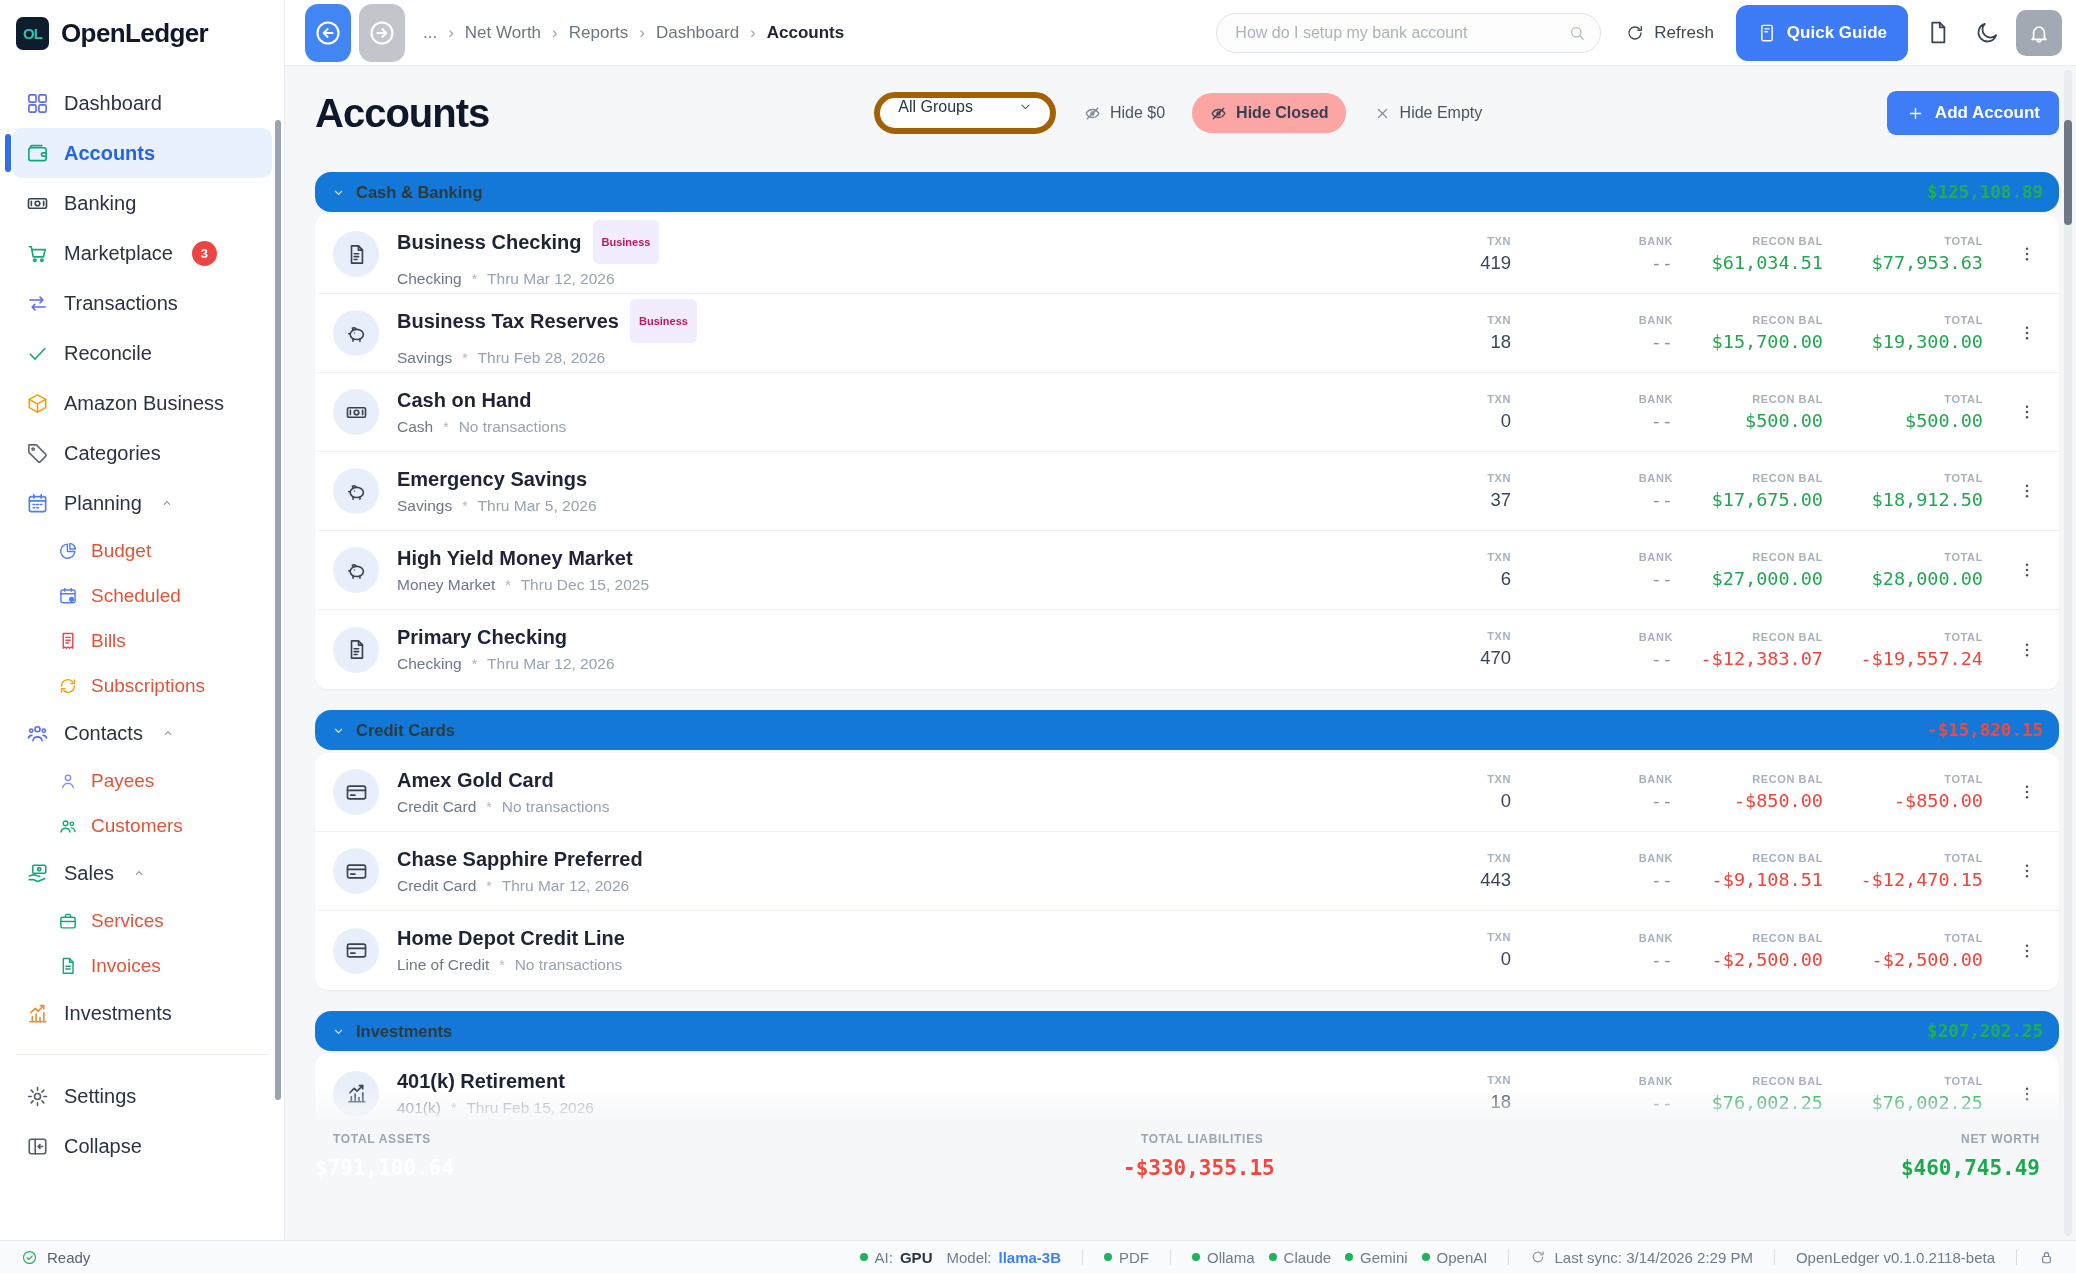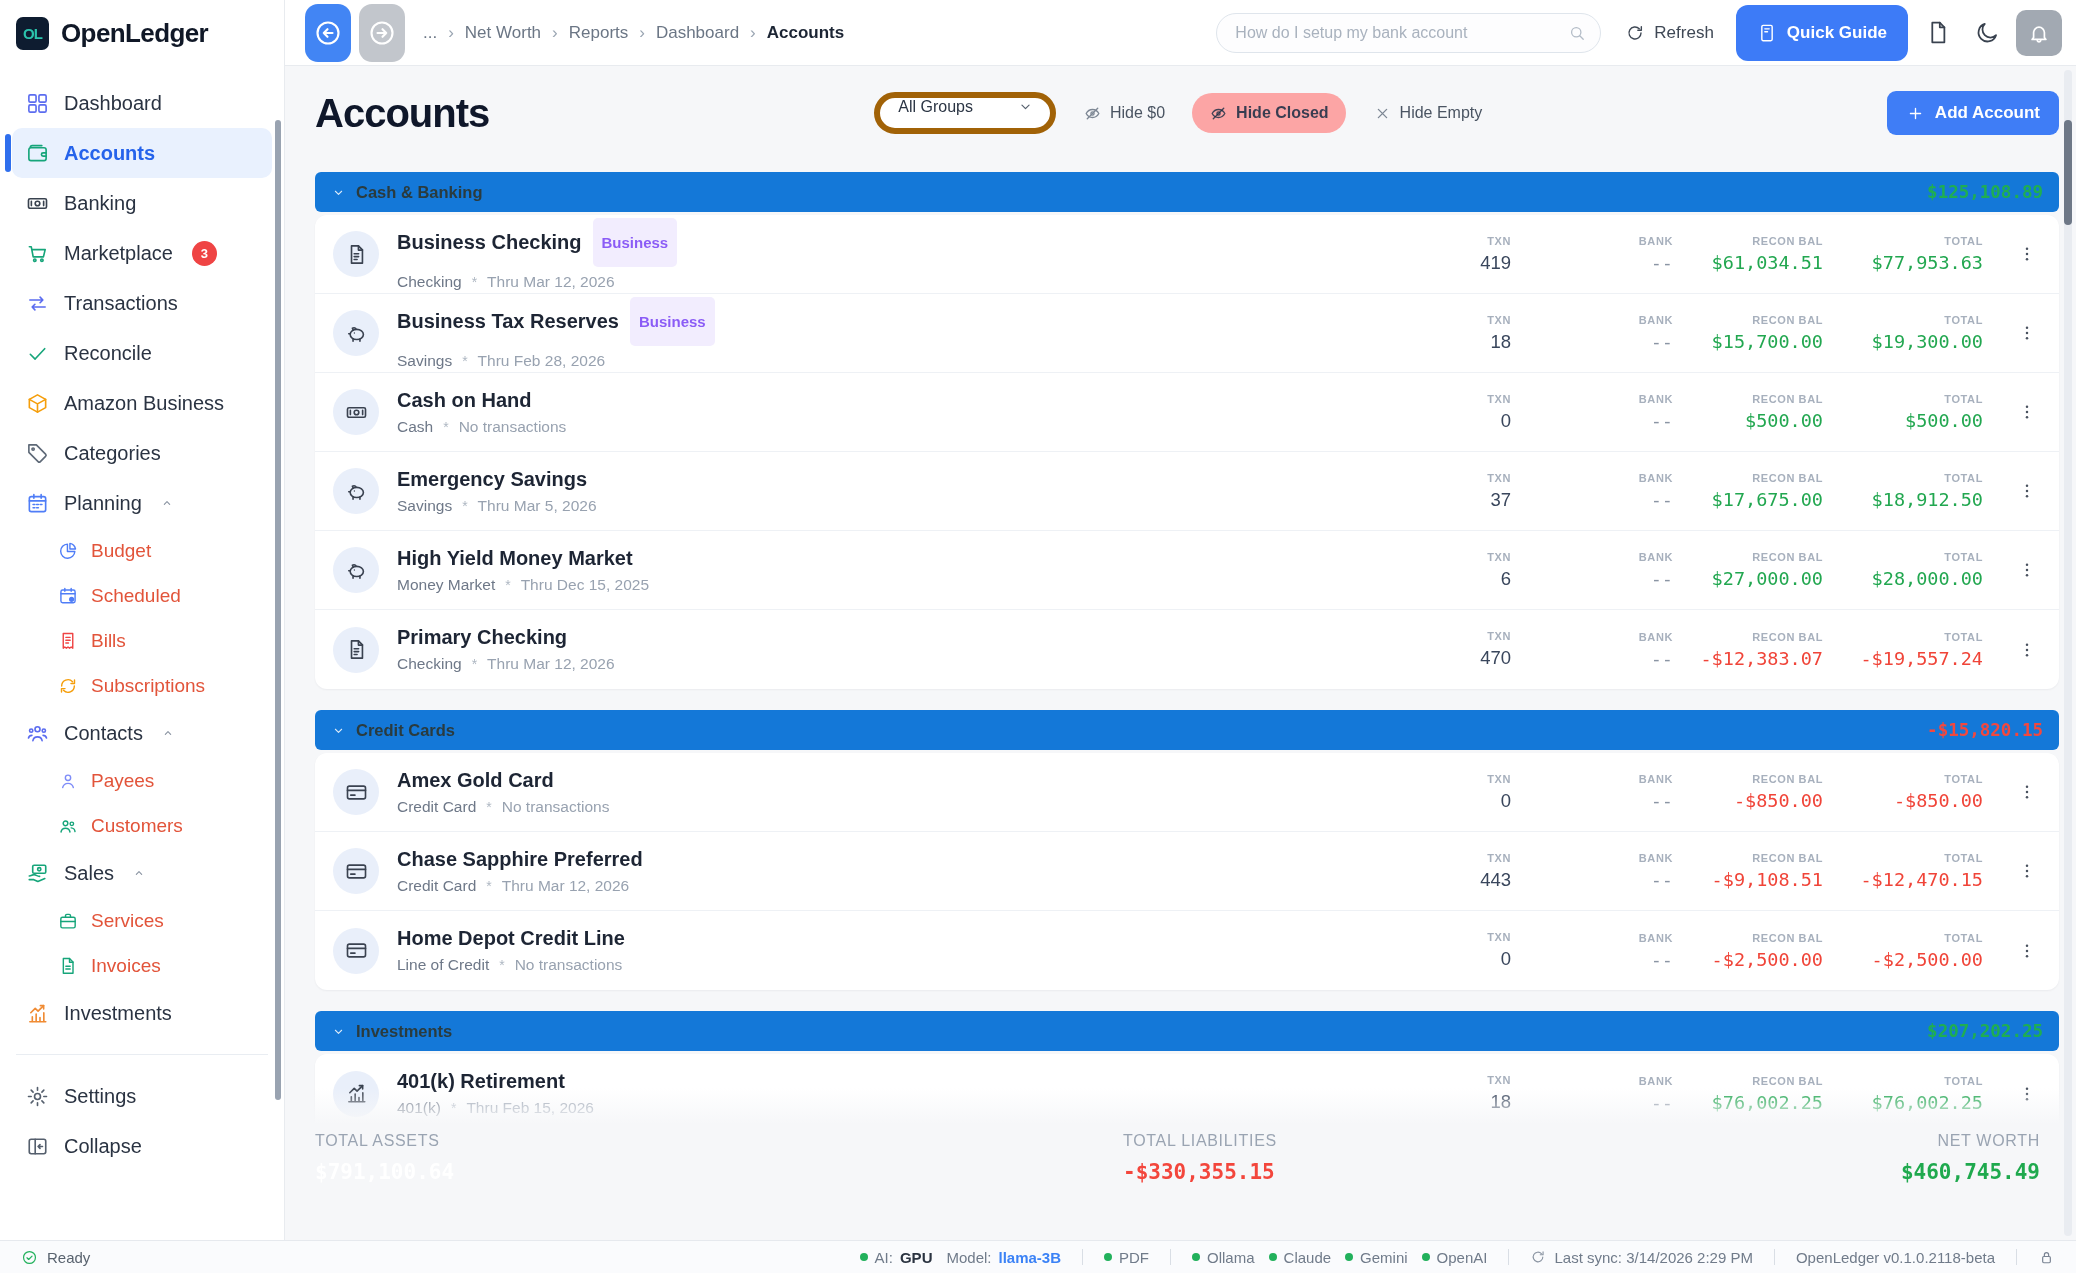--- a/index.html
+++ b/index.html
@@ -59,51 +59,51 @@
   .select-pill { height:42px; border:6px solid #a16207; border-radius:21px; background:#fff; display:flex; padding:0 16px 0 18px; font-size:16px; color:#2b3544; gap:44px; cursor:pointer; }
   .select-pill svg { width:17px; height:17px; color:#55606e; }
   .filter { display:flex; align-items:center; gap:8px; color:#4a5462; font-size:16px; margin-left:27px; cursor:pointer; }
   .filter svg { width:19px; height:19px; color:#7d8794; }
   .filter.pill-on { height:40px; border-radius:20px; background:#fca5a5; color:rgba(21,42,66,0.85); padding:0 17px; font-weight:600; }
   .filter.pill-on svg { color:rgba(21,42,66,0.8); }
   .btn-add { margin-left:auto; height:44px; padding:0 19px; border-radius:9px; background:#3f7df6; color:#fff; font-weight:700; font-size:17px; display:flex; gap:10px; align-items:center; cursor:pointer; }
   .btn-add svg { width:19px; height:19px; }
 
   .sections { margin-top:36px; display:flex; flex-direction:column; gap:21px; width:1744px; }
-  .sec-bar { height:40px; border-radius:6px; background:#1478d8; display:flex; align-items:center; padding:0 16px; gap:10px; cursor:pointer; }
+  .sec-bar { height:40px; border-radius:16px; background:#1478d8; display:flex; align-items:center; padding:0 16px; gap:10px; cursor:pointer; }
   .sec-chev { color:rgba(255,255,255,0.85); } .sec-chev svg { width:15px; height:15px; }
   .sec-name { color:rgba(45,50,40,0.88); font-weight:700; font-size:16.5px; }
   .sec-amt { margin-left:auto; font-family:"DejaVu Sans Mono", monospace; font-weight:700; font-size:17.5px; }
   .amt-pos { color:#1fae52; } .amt-neg { color:#f3483e; }
   .sec-card { background:#fff; border-radius:12px; margin-top:3px; box-shadow:0 1px 2px rgba(16,24,40,0.05); }
   .acc-row { height:79px; display:flex; align-items:center; padding:0 22px 0 18px; border-bottom:1px solid #eef1f5; cursor:pointer; }
   .acc-row:last-child { border-bottom:none; }
   .acc-ico { width:46px; height:46px; border-radius:50%; background:#e9effa; color:#3a4250; display:flex; align-items:center; justify-content:center; margin-right:18px; flex:none; }
   .acc-ico svg { width:23px; height:23px; }
   .acc-main { display:flex; flex-direction:column; gap:6px; }
   .acc-name-row { display:flex; align-items:center; gap:11px; }
   .acc-name { font-size:20px; font-weight:700; color:#1d2534; }
-  .badge { font-size:15px; font-weight:600; color:#8b5cf6; background:#f2edfe; padding:16px 9px; border-radius:5px; }
+  .badge { font-size:11px; font-weight:600; color:#be185d; background:#f2edfe; padding:16px 9px; border-radius:5px; }
   .acc-sub { display:flex; gap:10px; font-size:15.5px; color:#98a2b0; align-items:center; }
   .acc-type { color:#6e7888; }
   .acc-star { color:#aeb7c2; font-size:14px; }
   .cols { margin-left:auto; display:flex; align-items:center; }
   .col { display:flex; flex-direction:column; align-items:flex-end; gap:5px; }
   .col-label { font-size:11px; font-weight:700; letter-spacing:0.6px; color:#a7b0bd; }
   .col-val { font-size:18.5px; color:#39465c; }
   .mono { font-family:"DejaVu Sans Mono", monospace; }
   .c-txn { width:76px; } .c-bank { width:162px; } .c-recon { width:150px; } .c-total { width:160px; }
   .val-pos { color:#22a750; } .val-neg { color:#f04438; } .val-dim { color:#8b95a4; }
   .kebab { width:54px; display:flex; justify-content:flex-end; color:#49525f; cursor:pointer; }
   .kebab svg { width:20px; height:20px; }
 
   .summary { position:absolute; left:0; right:14px; bottom:0; height:152px; background:linear-gradient(180deg, rgba(246,247,249,0) 0%, #f6f7f9 24%); }
   .sum-block { position:absolute; top:44px; }
   .sum-a { left:30px; } .sum-l { left:838px; } .sum-n { right:22px; text-align:right; }
-  .sum-label { font-size:16px; font-weight:400; letter-spacing:0.7px; color:#9aa4b2; }
+  .sum-label { font-size:12px; font-weight:700; letter-spacing:0.7px; color:#9aa4b2;margin-left:18px; }
   .sum-val { margin-top:10px; font-family:"DejaVu Sans Mono", monospace; font-size:21px; font-weight:600; }
   .v-white { color:#ffffff; } .v-red { color:#f3463c; } .v-green { color:#1fa94e; }
 
   .main-scroll-track { position:absolute; right:4px; top:70px; bottom:4px; width:8px; background:#e9ecf1; border-radius:4px; }
   .main-scroll-thumb { position:absolute; right:4px; top:120px; width:8px; height:105px; background:#6e7887; border-radius:4px; }
 
   
   .statusbar { height:33px; border-top:1px solid #e6e9ee; background:#fafbfd; display:flex; align-items:center; padding:0 21px; font-size:15px; color:#707b8a; }
   .sb-left { display:flex; align-items:center; gap:9px; color:#59636f; }
   .sb-left svg { width:17px; height:17px; color:#22b15c; }

